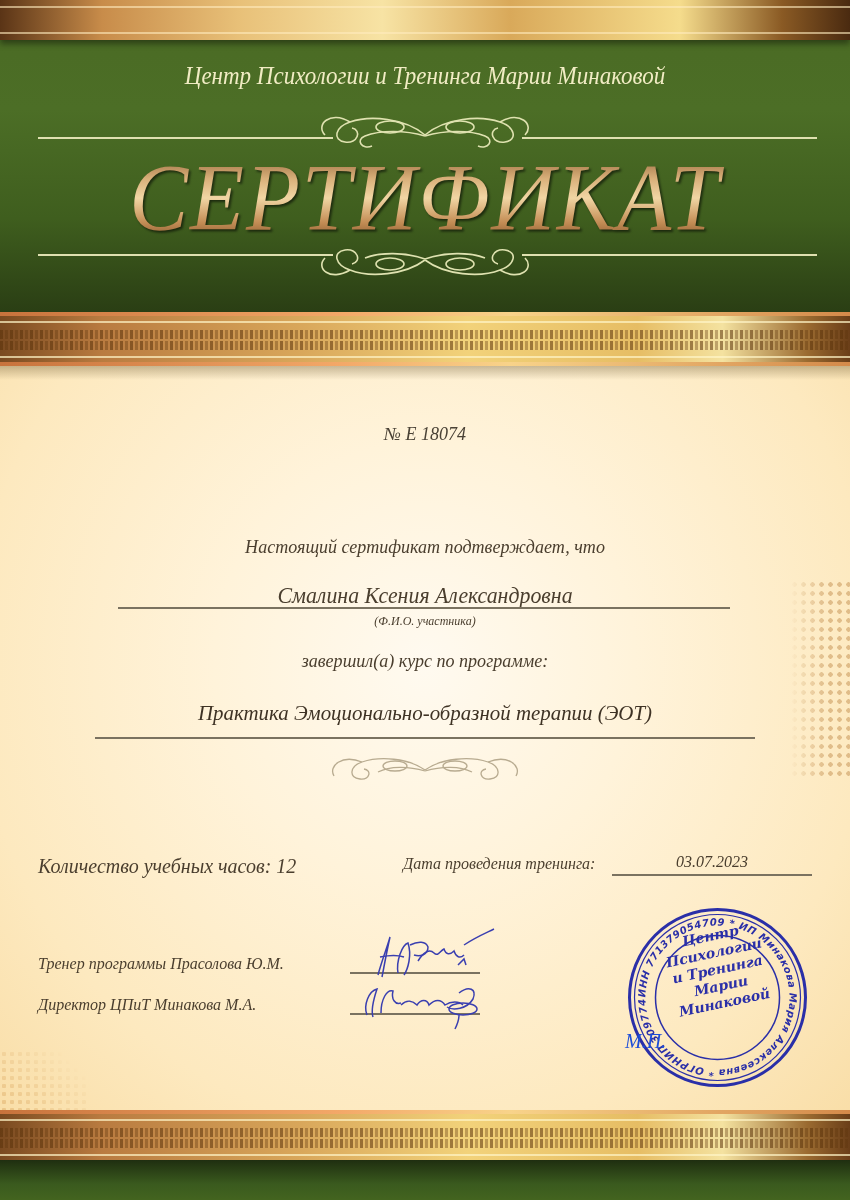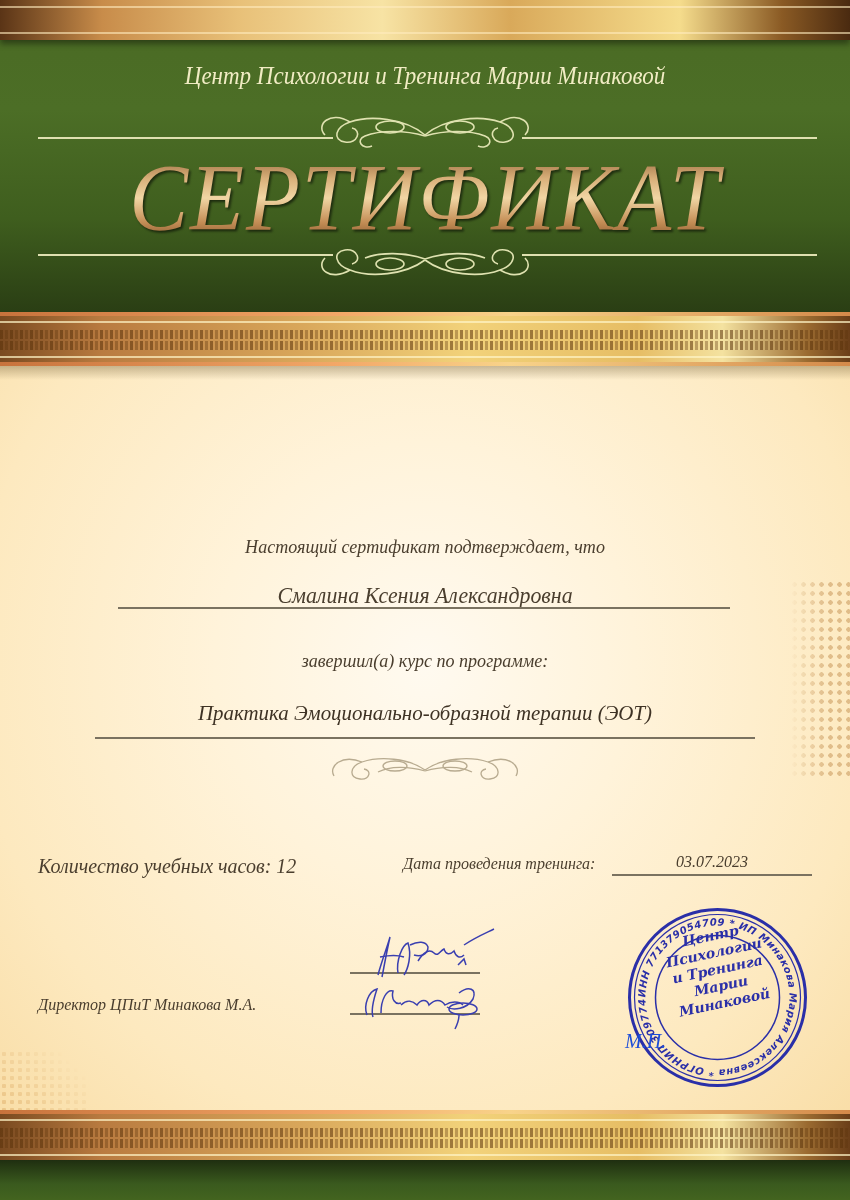--- a/index.html
+++ b/index.html
@@ -178,23 +178,25 @@
     <div class="pattern p2"></div>
     <div class="shine" style="top:44px;"></div>
     <div class="edge b"></div>
   </div>
 
   <div class="parchment"></div>
   <div class="parch-shadow"></div>
   <div class="dots-right"></div>
   <div class="dots-left"></div>
 
+  <div class="txt center cert-number">№ Е  18074</div>
   <div class="txt center confirms">Настоящий сертификат подтверждает, что</div>
   <div class="txt center name">Смалина Ксения Александровна</div>
   <div class="name-line"></div>
+  <div class="txt center fio">(Ф.И.О. участника)</div>
   <div class="txt center completed">завершил(а) курс по программе:</div>
   <div class="txt center program">Практика Эмоционально-образной терапии (ЭОТ)</div>
   <div class="program-line"></div>
 
   <svg class="flourish" style="left:320px; top:748px;" width="210" height="40" viewBox="0 0 210 40">
     <g fill="none" stroke="#b8ab90" stroke-width="1.3">
       <path d="M105 22 C88 10, 60 8, 42 14 C30 18, 28 30, 40 31 C50 32, 52 22, 44 21"></path>
       <path d="M105 22 C122 10, 150 8, 168 14 C180 18, 182 30, 170 31 C160 32, 158 22, 166 21"></path>
       <path d="M105 23 C88 18, 70 18, 58 24"></path>
       <path d="M105 23 C122 18, 140 18, 152 24"></path>
@@ -203,20 +205,21 @@
       <ellipse cx="75" cy="18" rx="12" ry="5"></ellipse>
       <ellipse cx="135" cy="18" rx="12" ry="5"></ellipse>
     </g>
   </svg>
 
   <div class="txt hours">Количество учебных часов: 12</div>
   <div class="txt date-label">Дата проведения тренинга:</div>
   <div class="txt date-value">03.07.2023</div>
   <div class="date-line"></div>
 
+  <div class="txt trainer">Тренер программы Прасолова Ю.М.</div>
   <div class="sig-line" style="left:350px; width:130px; top:972px;"></div>
   <svg style="position:absolute; left:368px; top:925px;" width="130" height="60" viewBox="0 0 130 60">
     <g fill="none" stroke="#3a3fb0" stroke-width="1.5">
       <path d="M10 50 C14 35, 20 20, 22 12 M22 12 C18 30, 16 42, 14 52"></path>
       <path d="M12 32 C22 30, 30 30, 36 32"></path>
       <path d="M30 48 C28 36, 34 20, 40 18 C44 30, 40 44, 36 50"></path>
       <path d="M42 20 C50 16, 58 16, 60 22 C60 30, 52 32, 46 30"></path>
       <path d="M50 36 C56 26, 62 24, 66 28 C70 32, 72 26, 76 24 C78 30, 82 30, 86 26 C88 32, 92 34, 96 30"></path>
       <path d="M90 40 L96 34 L98 40"></path>
       <path d="M96 20 C108 12, 118 8, 126 4"></path>

